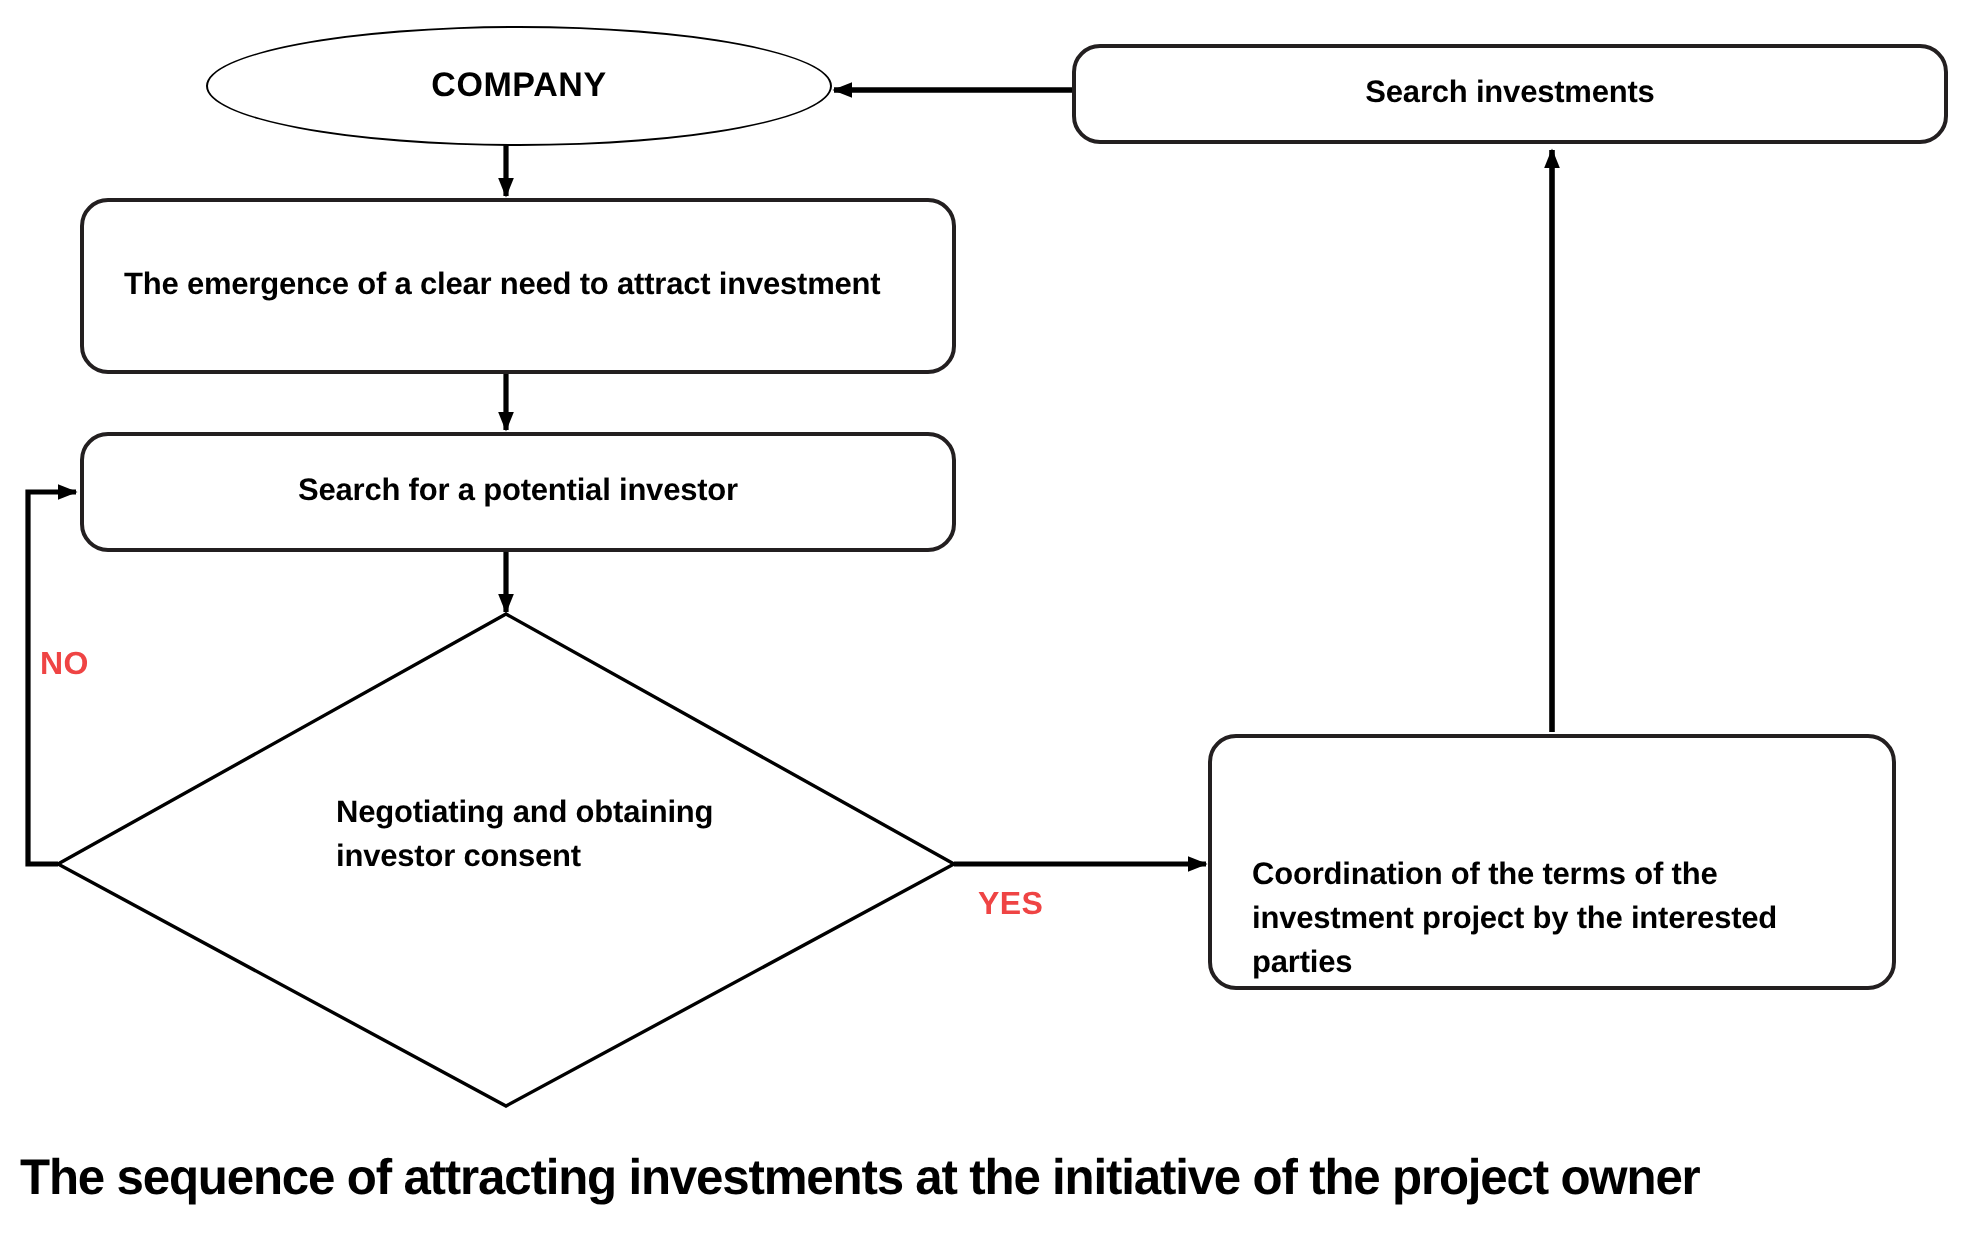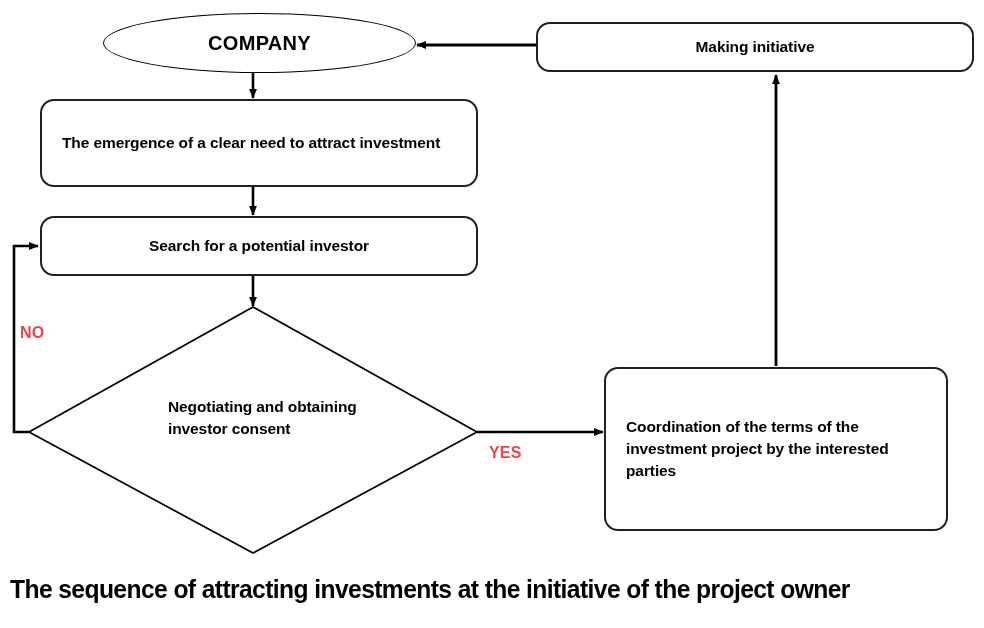--- a/index.html
+++ b/index.html
@@ -56,21 +56,21 @@
     box-sizing: border-box;
     border: 1.6px solid #000;
     border-radius: 50%;
     background: #fff;
     display: flex;
     align-items: center;
     justify-content: center;
   }
   .ellipse .txt {
     font-weight: bold;
-    font-size: 20px;
+    font-size: 17px;
     letter-spacing: 0.3px;
   }
 
   
   .diamond-label {
     position: absolute;
     font-weight: bold;
     font-size: 15.5px;
     line-height: 1.42;
     letter-spacing: -0.1px;
@@ -138,26 +138,26 @@
   <div class="node rbox align-center" style="left:40px; top:216px; width:438px; height:60px;">
     <span class="txt">Search for a potential investor</span>
   </div>
 
   <div class="node rbox align-left pad-l" style="left:40px; top:99px; width:438px; height:88px;">
     <span class="txt">The emergence of a clear need to attract investment</span>
   </div>
 
   <div class="diamond-label" style="left:168px; top:396px; width:190px;">Negotiating and obtaining investor consent</div>
 
-  <div class="node rbox align-left pad-l" style="left:604px; top:367px; width:344px; height:164px;">
+  <div class="node rbox align-left pad-l" style="left:604px; top:367px; width:344px; height:128px;align-items:flex-end;">
     <span class="txt">Coordination of the terms of the investment project by the interested parties</span>
   </div>
 
   <div class="node rbox align-center" style="left:536px; top:22px; width:438px; height:50px;">
-    <span class="txt">Making initiative</span>
+    <span class="txt">Search investments</span>
   </div>
 
   <div class="edge-label" style="left:20px; top:324px;">NO</div>
 
   <div class="edge-label" style="left:489px; top:444px;">YES</div>
 
   <div id="caption">The sequence of attracting investments at the initiative of the project owner</div>
 
 </div>
 

